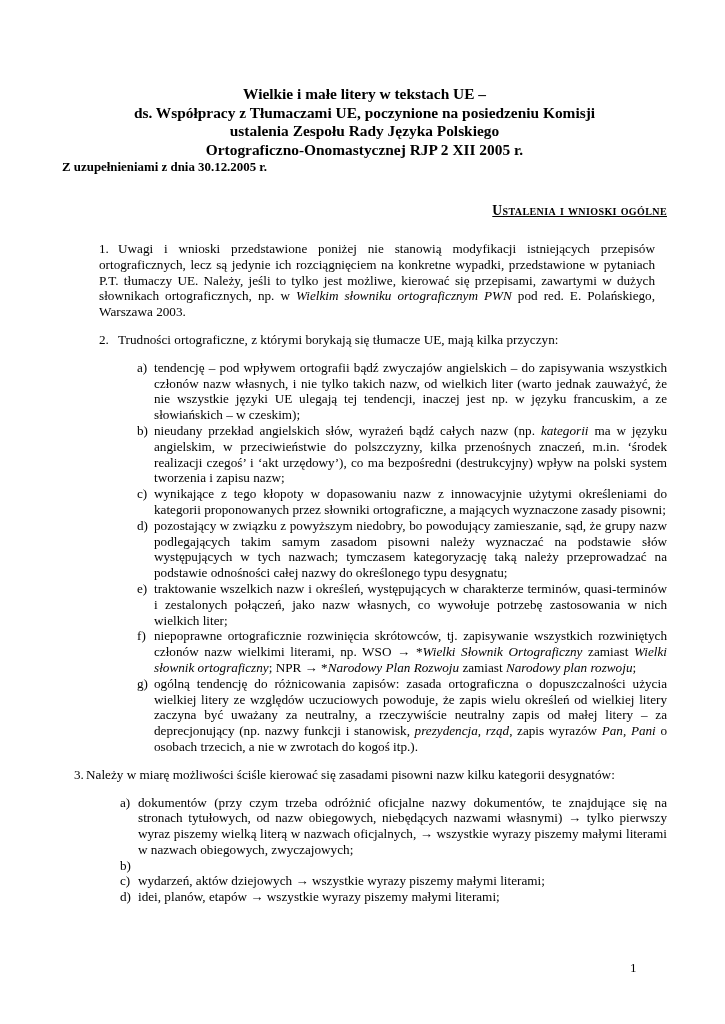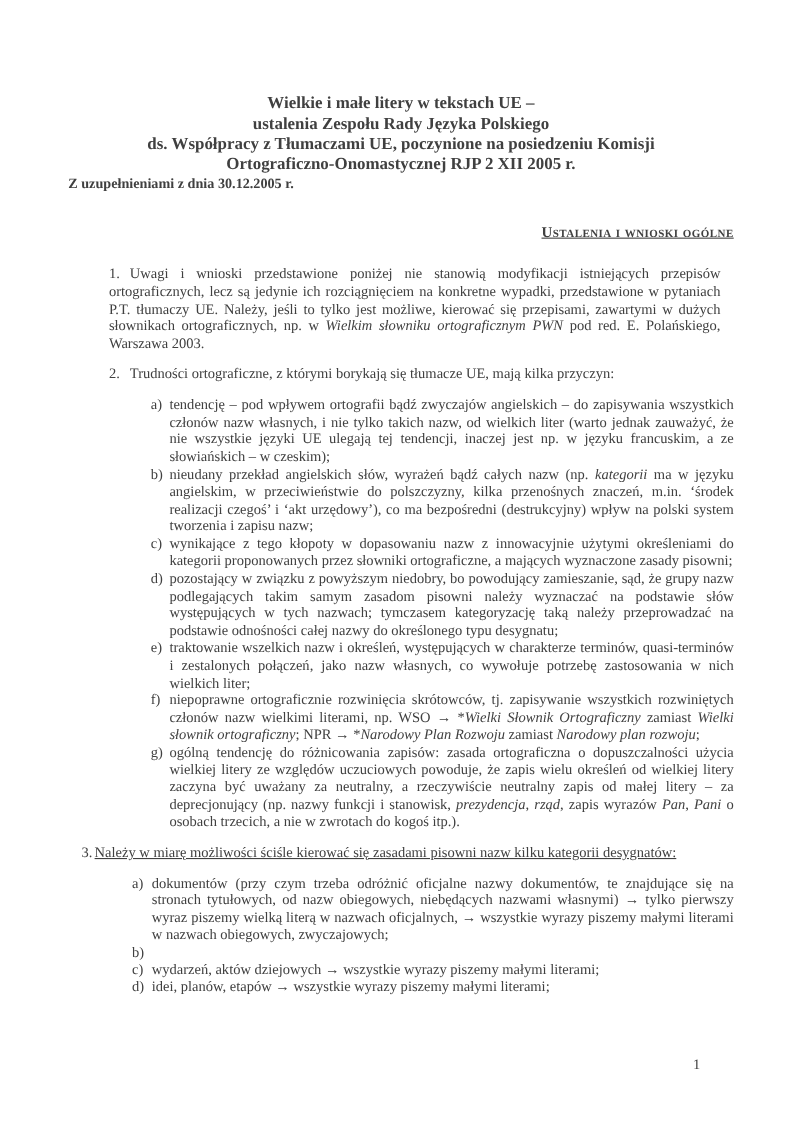--- a/index.html
+++ b/index.html
@@ -5,21 +5,21 @@
   html, body {
     margin: 0;
     padding: 0;
     background: #ffffff;
   }
   .page {
     position: relative;
     width: 725px;
     height: 1024px;
     background: #ffffff;
-    color: #404040;
+    color: #000000;
     font-family: "Liberation Serif", "DejaVu Serif", serif;
     overflow: hidden;
   }
   .content {
     position: absolute;
     left: 62px;
     top: 85px;
     width: 605px;
   }
   .title-block {
@@ -52,21 +52,21 @@
     margin: 12px;
     padding-left: 25px;
     text-align: justify;
   }
   .item .marker {
     display: inline-block;
     width: 19px;
   }
   .item-2 { margin-top: 11px; }
   .item-3 { margin-top: 5px; }
-  .item-3 .par { padding-left: 0; text-decoration: underline; }
+  .item-3 .par { padding-left: 0; }
   .item-3 .marker { width: 12px; }
   .sub { display: flex; }
   .item-2 .sub { padding-left: 75px; }
   .item-2 .smarker { flex: none; width: 17px; }
   .item-3 .sub { padding-left: 58px; }
   .item-3 .smarker { flex: none; width: 18px; }
   .scontent {
     flex: 1;
     margin: 0;
     text-align: justify;
@@ -79,22 +79,22 @@
     line-height: 16px;
   }
 </style>
 </head>
 <body>
 
 <div class="page">
   <div class="content">
     <div class="title-block">
       <div>Wielkie i małe litery w tekstach UE –</div>
+      <div>ds. Współpracy z Tłumaczami UE, poczynione na posiedzeniu Komisji</div>
       <div>ustalenia Zespołu Rady Języka Polskiego</div>
-      <div>ds. Współpracy z Tłumaczami UE, poczynione na posiedzeniu Komisji</div>
       <div>Ortograficzno-Onomastycznej RJP 2 XII 2005 r.</div>
     </div>
     <div class="amendment">Z uzupełnieniami z dnia 30.12.2005 r.</div>
     <div class="section-header">Ustalenia i wnioski ogólne</div>
     <div class="list">
         <div class="item item-1">
           <p class="par"><span class="marker">1.</span><span>Uwagi i wnioski przedstawione poniżej nie stanowią modyfikacji istniejących przepisów ortograficznych, lecz są jedynie ich rozciągnięciem na konkretne wypadki, przedstawione w pytaniach P.T. tłumaczy UE. Należy, jeśli to tylko jest możliwe, kierować się przepisami, zawartymi w dużych słownikach ortograficznych, np. w </span><i>Wielkim słowniku ortograficznym PWN</i><span> pod red. E. Polańskiego, Warszawa 2003.</span></p>
         </div>
         <div class="item item-2">
           <p class="par"><span class="marker">2.</span><span>Trudności ortograficzne, z którymi borykają się tłumacze UE, mają kilka przyczyn:</span></p>

